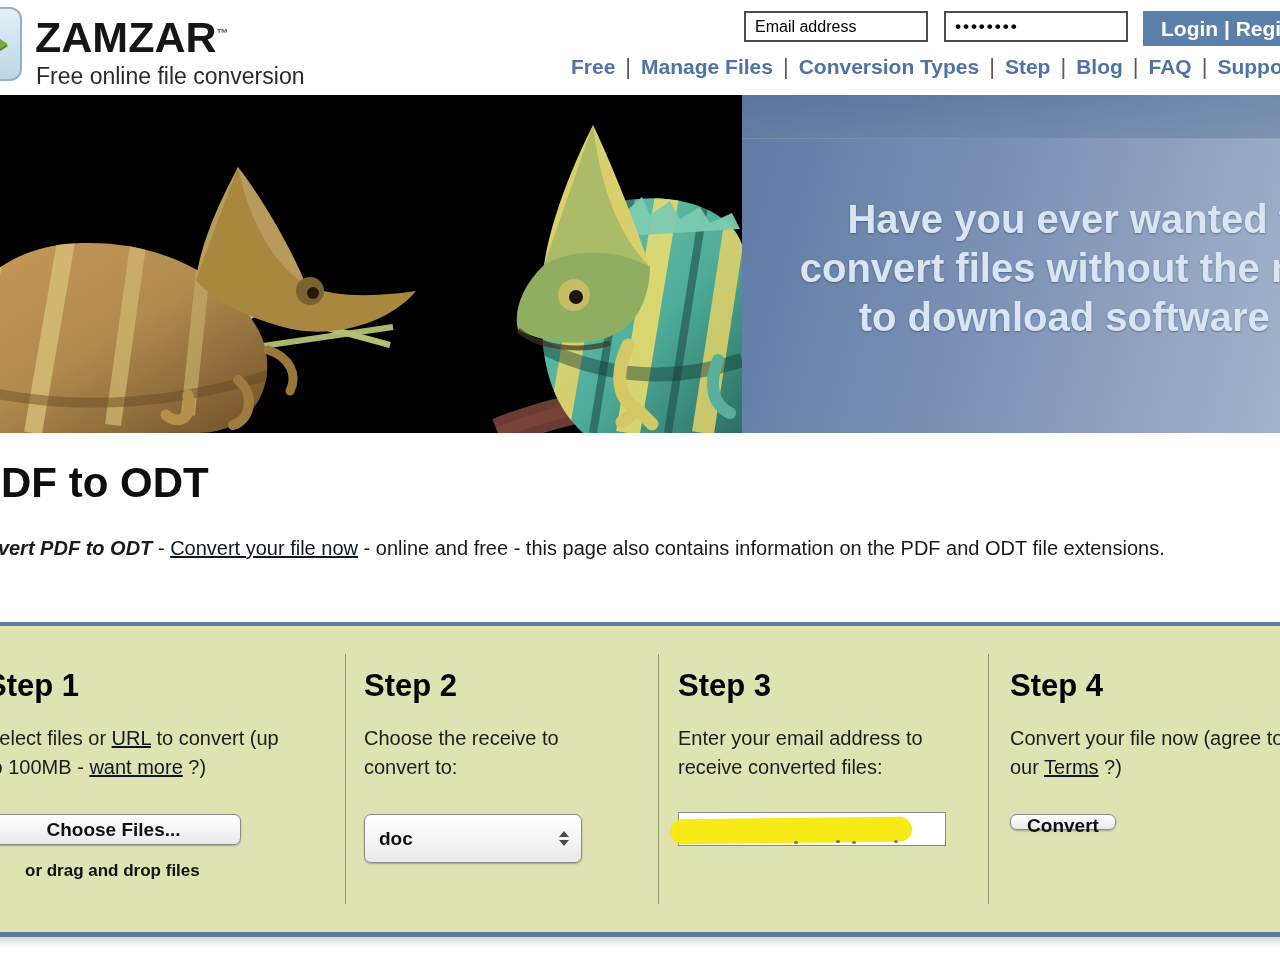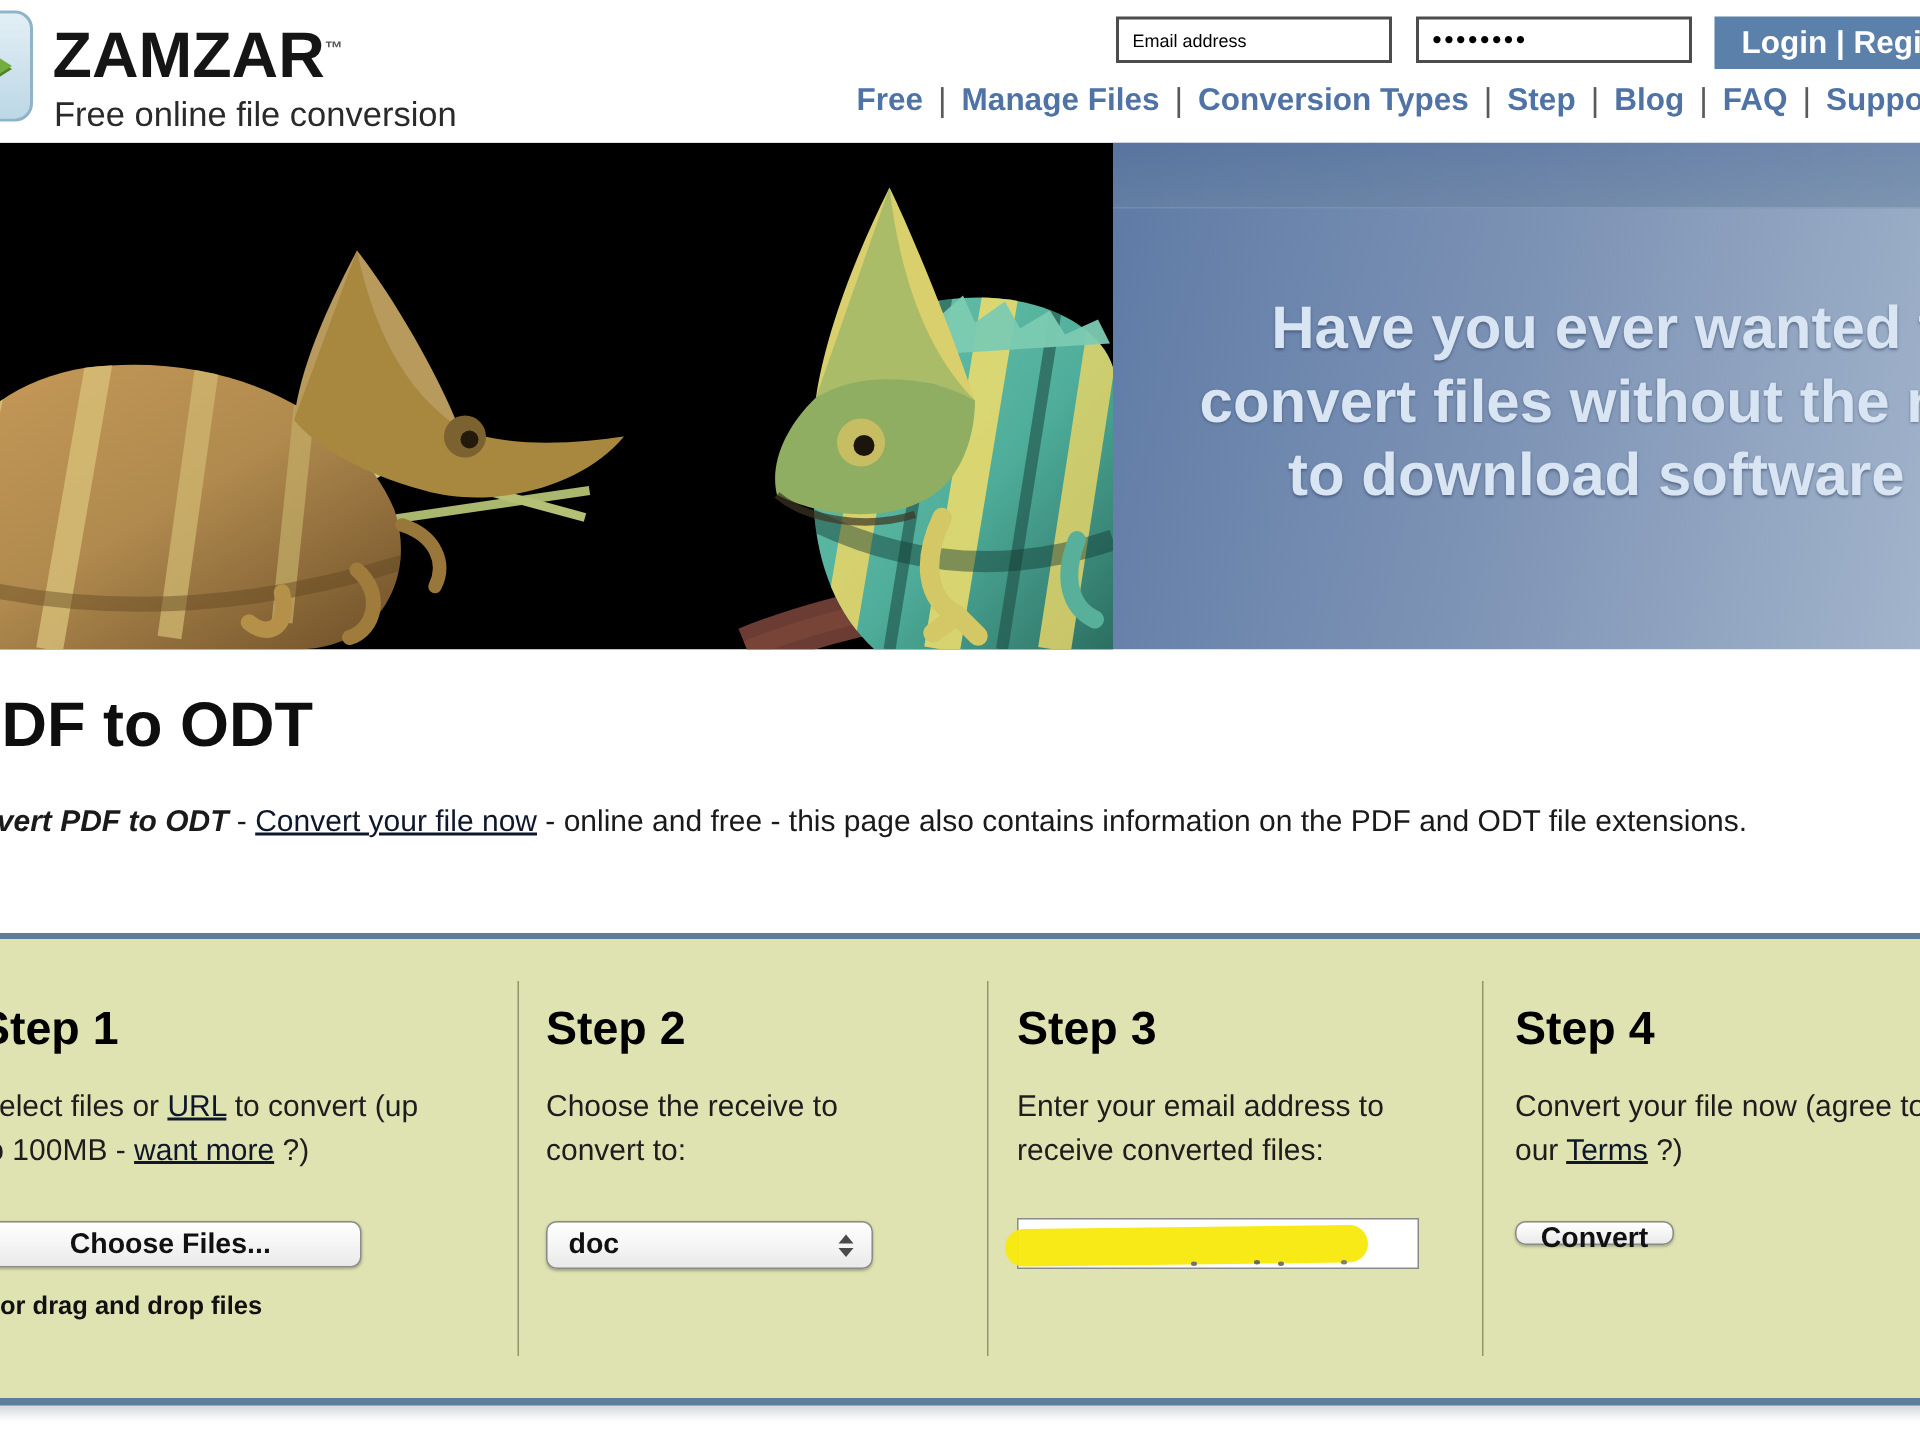--- a/index.html
+++ b/index.html
@@ -16,21 +16,21 @@
     display:flex; align-items:center; justify-content:center; }
   .logo-arrow { width:0; height:0; border-left:30px solid #72ae3e;
     border-top:19px solid transparent; border-bottom:19px solid transparent;
     filter:drop-shadow(0 2px 0 #4d8227); margin-left:6px; }
   .brand { position:absolute; left:79px; top:8px; font-size:43px; font-weight:bold;
     color:#151515; letter-spacing:0px; }
   .brand sup { font-size:12px; color:#555; vertical-align:super; }
   .tagline { position:absolute; left:80px; top:58px; font-size:23px; color:#2a2a2a; }
 
   .email-input, .password-input { position:absolute; top:11px; width:184px; height:31px;
-    border:2px solid #4c4c4c; background:#fff; font-size:12px; padding:0 9px; color:#000;
+    border:2px solid #4c4c4c; background:#fff; font-size:16px; padding:0 9px; color:#000;
     font-family:"Liberation Sans", sans-serif; }
   .email-input { left:806px; }
   .password-input { left:1006px; font-size:17px; letter-spacing:2px; font-weight:bold; }
   .login-btn { position:absolute; left:1205px; top:11px; width:200px; height:35px;
     background:#5b80aa; border:none; color:#fff; font-weight:bold; font-size:21px;
     text-align:left; padding-left:18px; cursor:pointer; white-space:nowrap;
     font-family:"Liberation Sans", sans-serif; }
 
   .nav { position:absolute; left:633px; top:54px; display:flex; align-items:center;
     white-space:nowrap; font-size:21px; font-weight:bold; }
@@ -73,23 +73,23 @@
   .col-1 .step-text { width:305px; }
   .col-2 .step-text { width:252px; }
   .col-3 .step-text { width:268px; }
   .col-4 .step-text { width:292px; }
 
   .mac-btn { border:1px solid #8b8b8b; border-radius:7px;
     background:linear-gradient(180deg,#ffffff 0%,#f4f4f4 55%,#e9e9e9 100%);
     box-shadow:0 1px 2px rgba(0,0,0,.28); font-size:19px; font-weight:600; color:#111;
     cursor:pointer; font-family:"Liberation Sans", sans-serif; }
   .choose-files-btn { display:block; margin-top:32px; width:255px; height:31px; }
-  .drag-note { margin-top:16px; margin-left:14px; font-size:17px; font-weight:bold; color:#111; }
-
-  .format-select { margin-top:32px; width:218px; height:32px; display:flex;
+  .drag-note { margin-top:16px; margin-left:39px; font-size:17px; font-weight:bold; color:#111; }
+
+  .format-select { margin-top:32px; width:218px; height:49px; display:flex;
     align-items:center; padding:0 12px 0 14px; }
   .select-value { font-weight:bold; font-size:19px; }
   .stepper { margin-left:auto; display:flex; flex-direction:column; gap:3px; align-items:center; }
   .stepper .up { width:0; height:0; border-bottom:6px solid #4a4a4a;
     border-left:5px solid transparent; border-right:5px solid transparent; }
   .stepper .down { width:0; height:0; border-top:6px solid #4a4a4a;
     border-left:5px solid transparent; border-right:5px solid transparent; }
 
   .email-wrap { position:relative; margin-top:30px; width:268px; height:34px; }
   .step-email-input { width:100%; height:100%; border:1px solid #8a8a8a; background:#fff;

